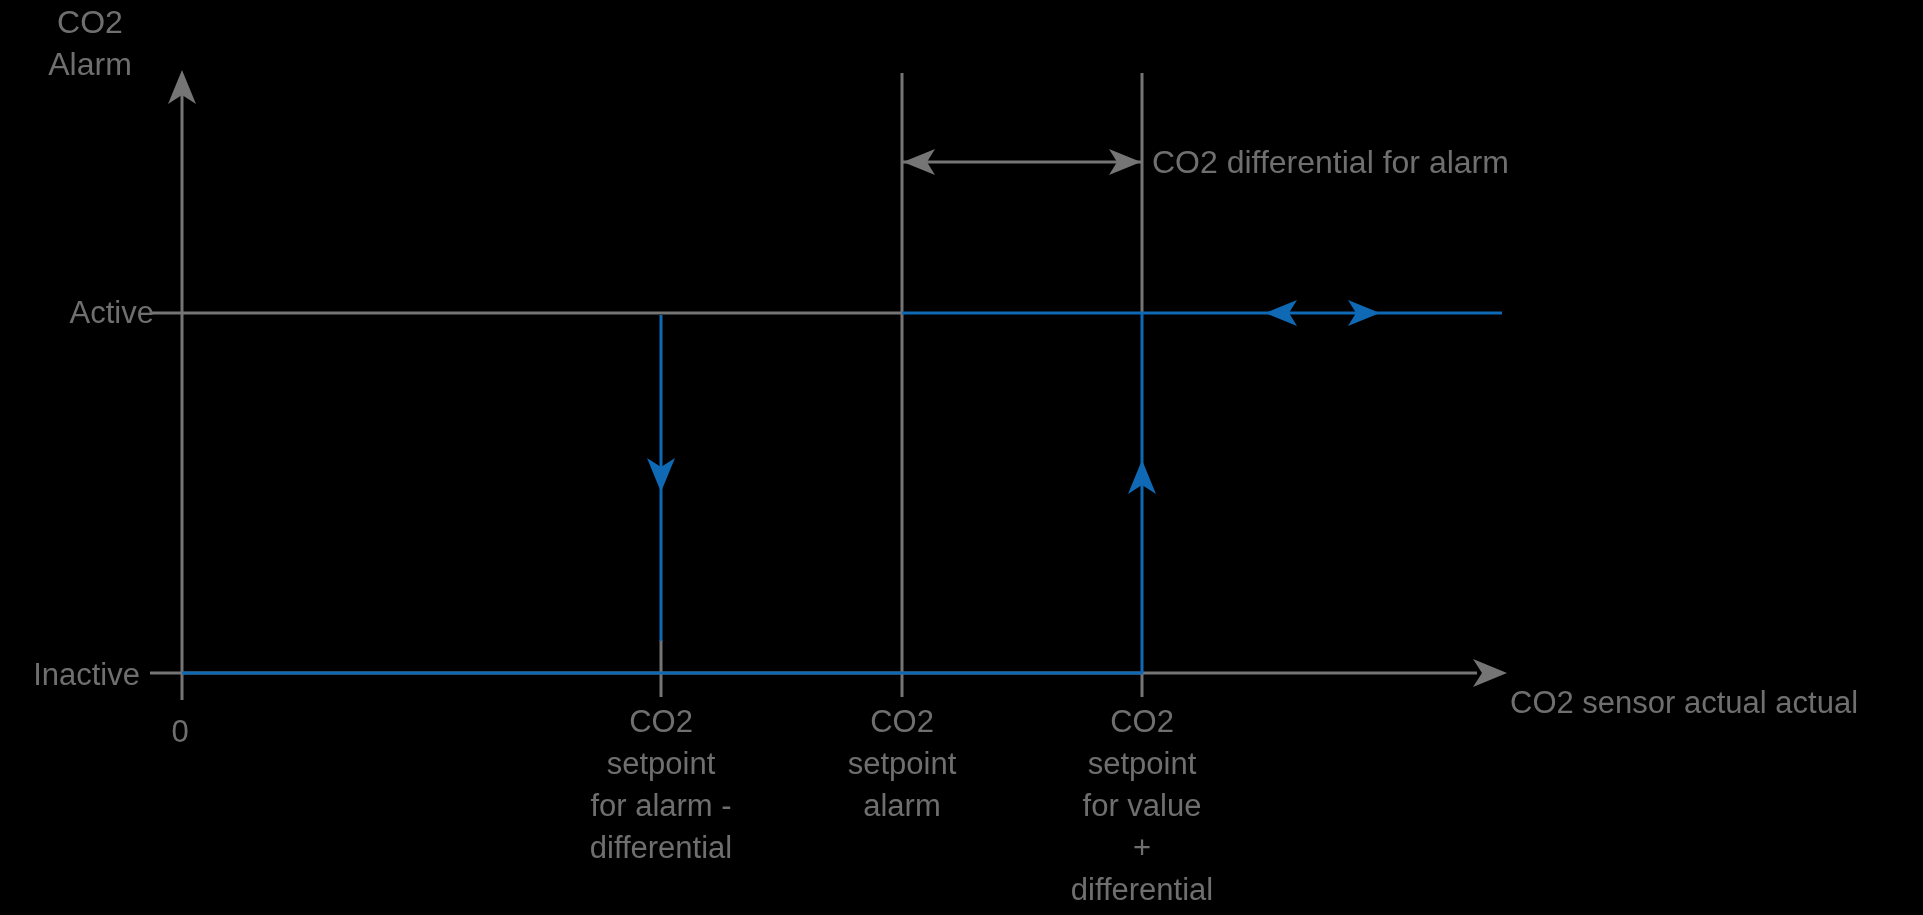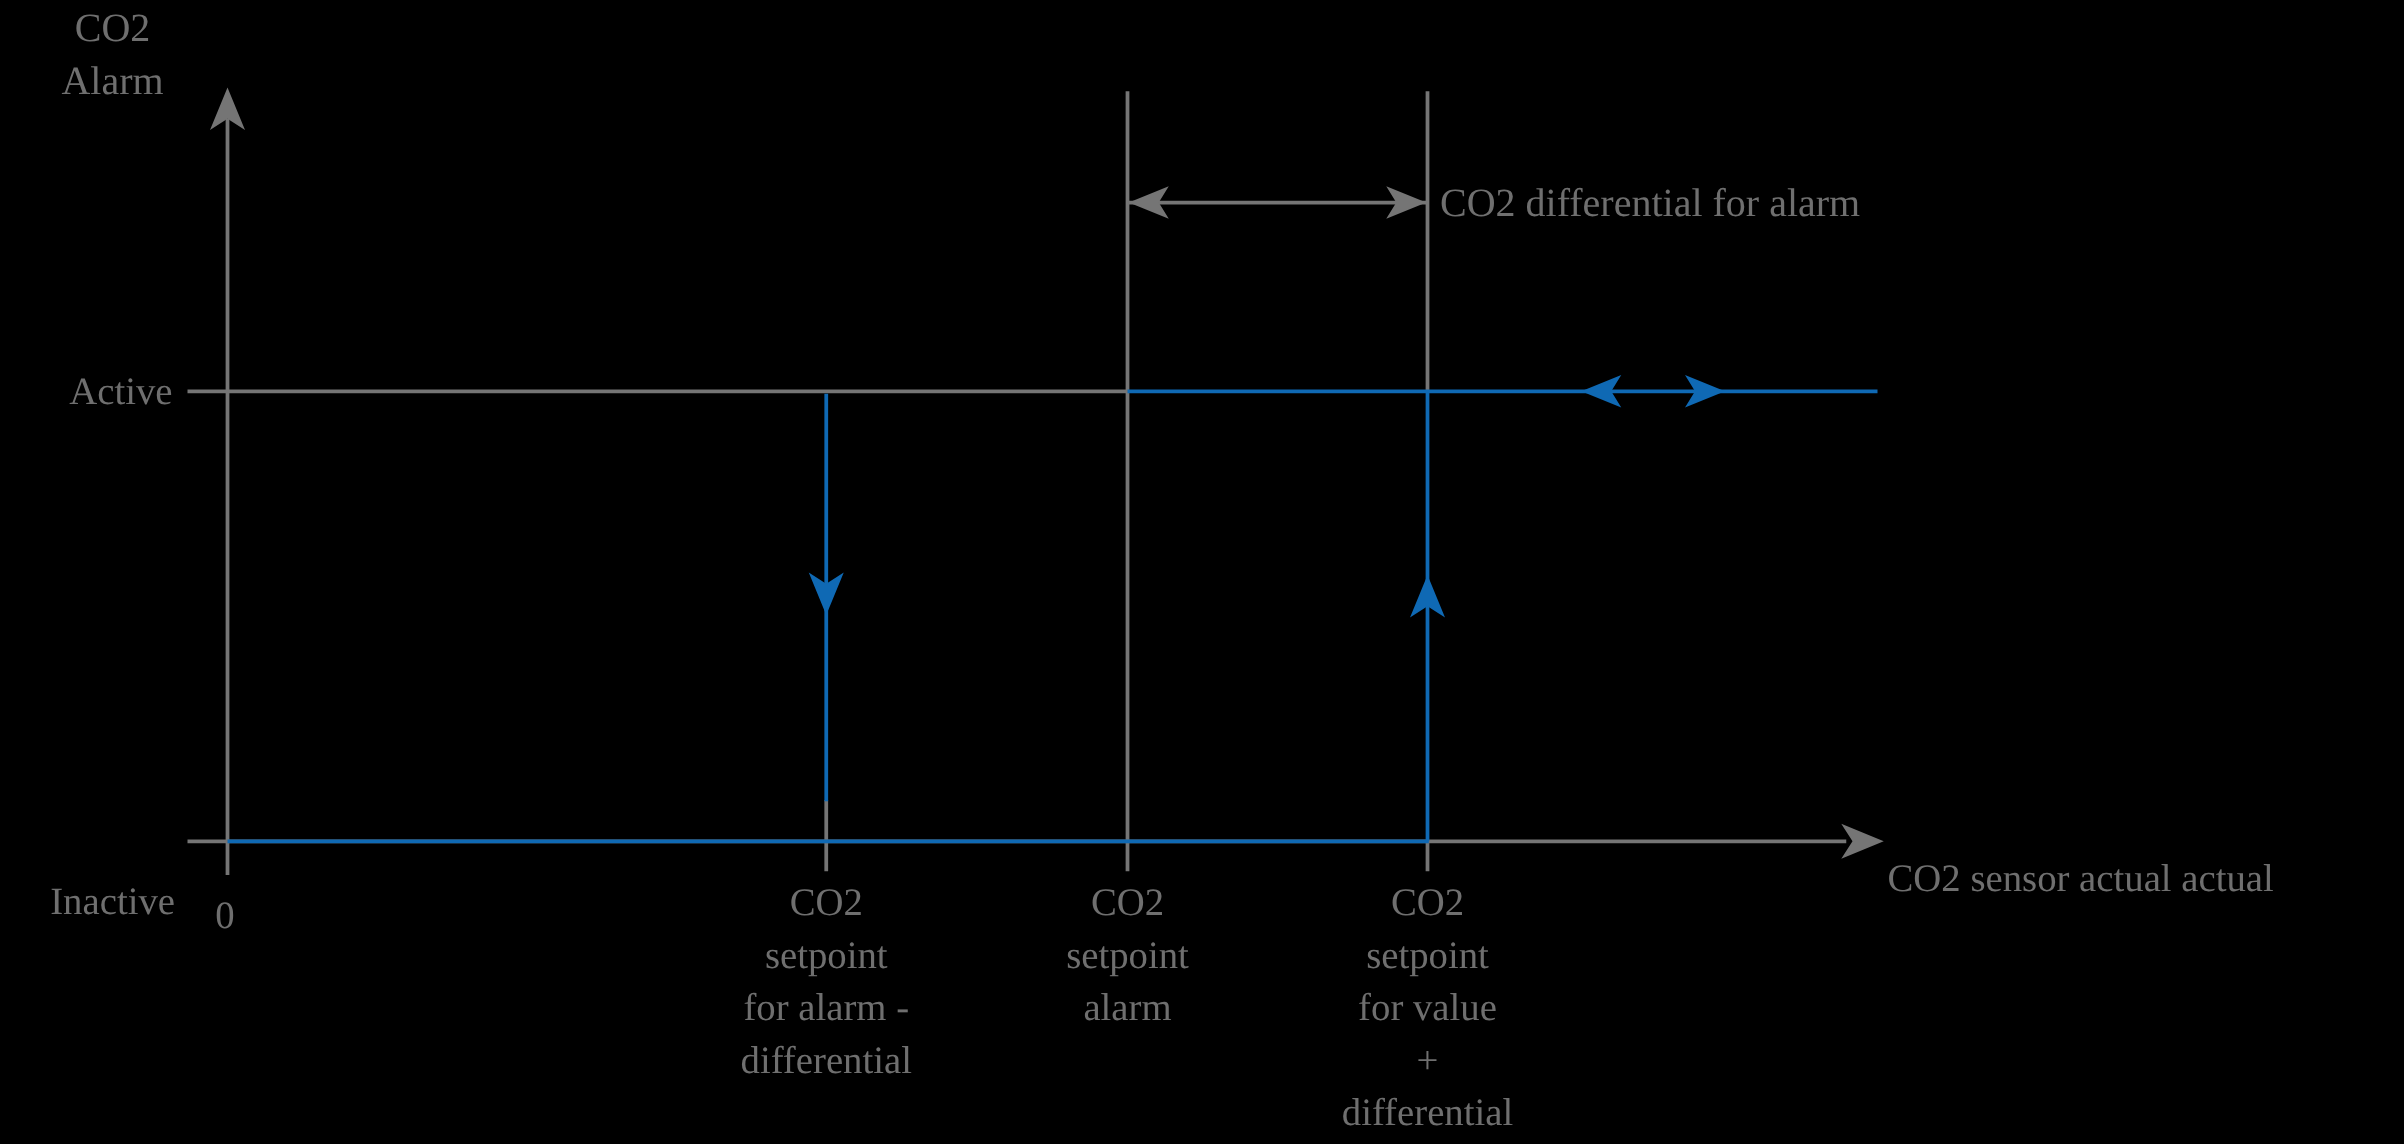--- a/index.html
+++ b/index.html
@@ -6,43 +6,43 @@
     --bg:#000000;
     --gray:#757575;
     --text:#6f6f6f;
     --blue:#0f69b4;
   }
   html,body{margin:0;padding:0;background:var(--bg);}
   .stage{
     position:relative;
     width:1923px;height:915px;
     background:var(--bg);
-    font-family:Liberation Serif, serif;
+    font-family:Liberation Sans, sans-serif;
     overflow:hidden;
   }
   svg.plot{position:absolute;left:0;top:0;}
   .gl{stroke:var(--gray);stroke-width:3;fill:none;}
   .bl{stroke:var(--blue);stroke-width:3;fill:none;}
   .gf{fill:var(--gray);stroke:none;}
   .bf{fill:var(--blue);stroke:none;}
   .lbl{
     position:absolute;
     color:var(--text);
     font-size:31px;
     line-height:31px;
     white-space:nowrap;
     text-align:right;
   }
   .title{
     left:20px;top:1px;width:140px;
     font-size:32px;line-height:42px;text-align:center;
   }
   .title span{display:block;}
-  .active{left:0;top:297px;width:138px;text-align:right;}
-  .inactive{left:0;top:659px;width:140px;text-align:right;margin-top:46px;}
+  .active{left:0;top:297px;width:138px;text-align:right;padding-left:16px;}
+  .inactive{left:0;top:659px;width:140px;text-align:right;}
   .zero{left:160px;top:716px;width:40px;text-align:center;}
   .diff{left:1152px;top:146px;font-size:32px;line-height:32px;}
   .xaxis-label{left:1510px;top:687px;}
   .tick{
     width:300px;top:701px;
     text-align:center;line-height:42px;white-space:normal;
   }
   .tick span{display:block;}
   .tick-1{left:511px;}
   .tick-2{left:752px;}

